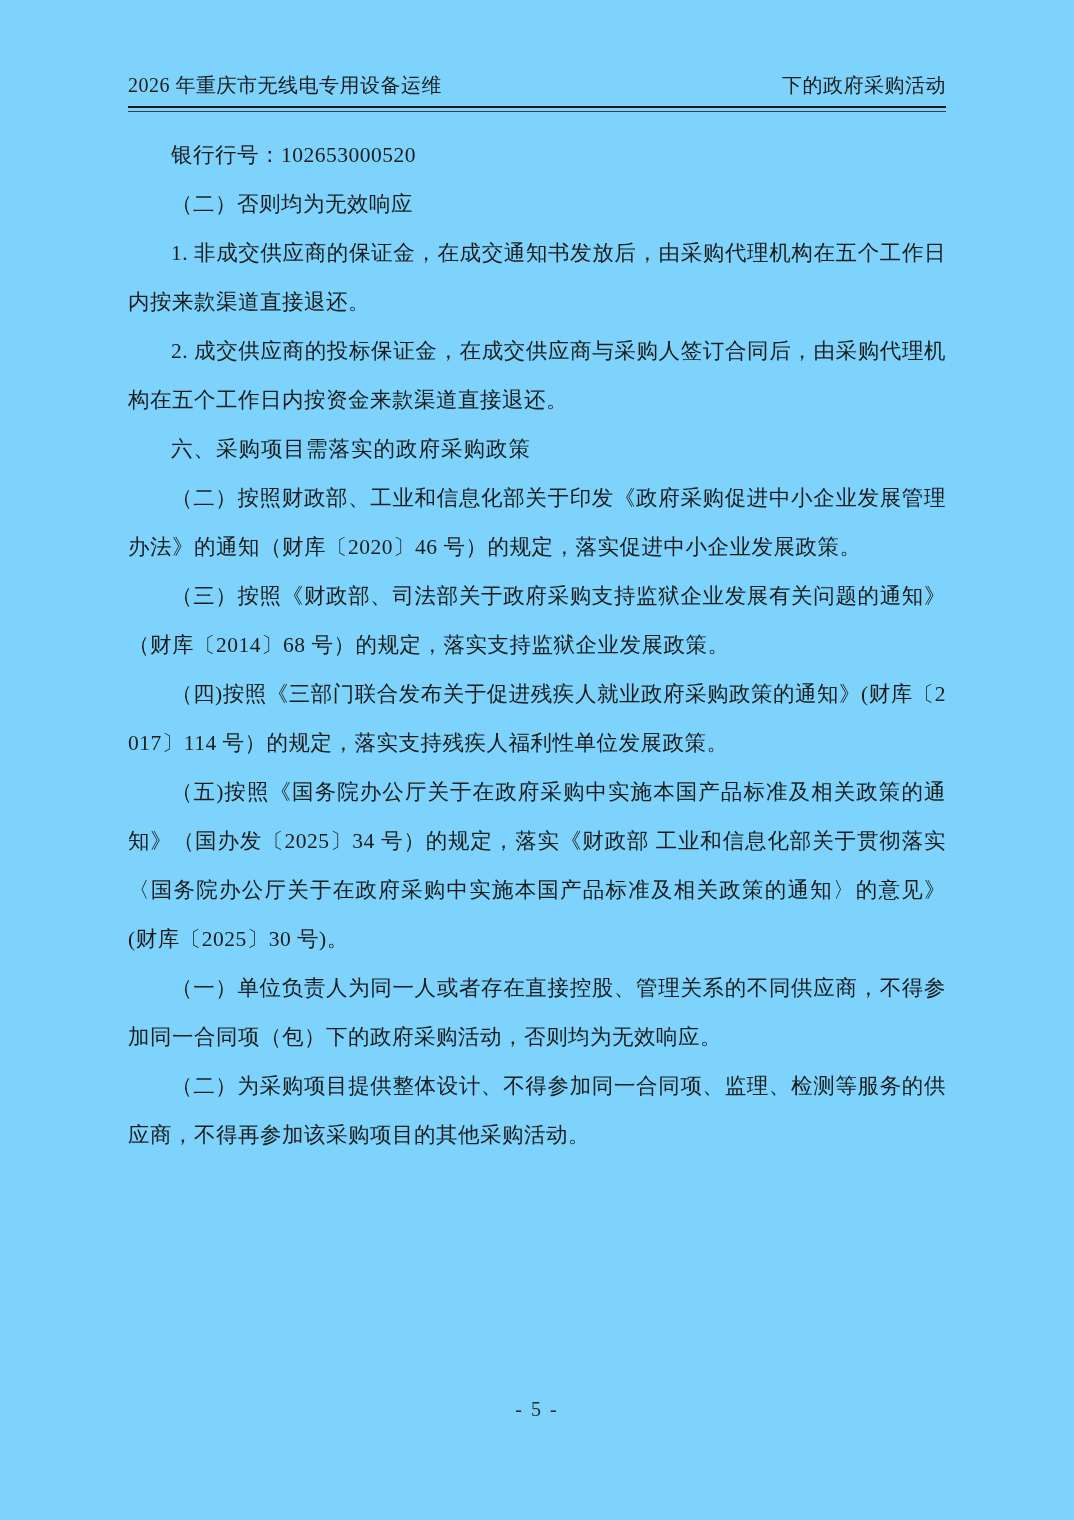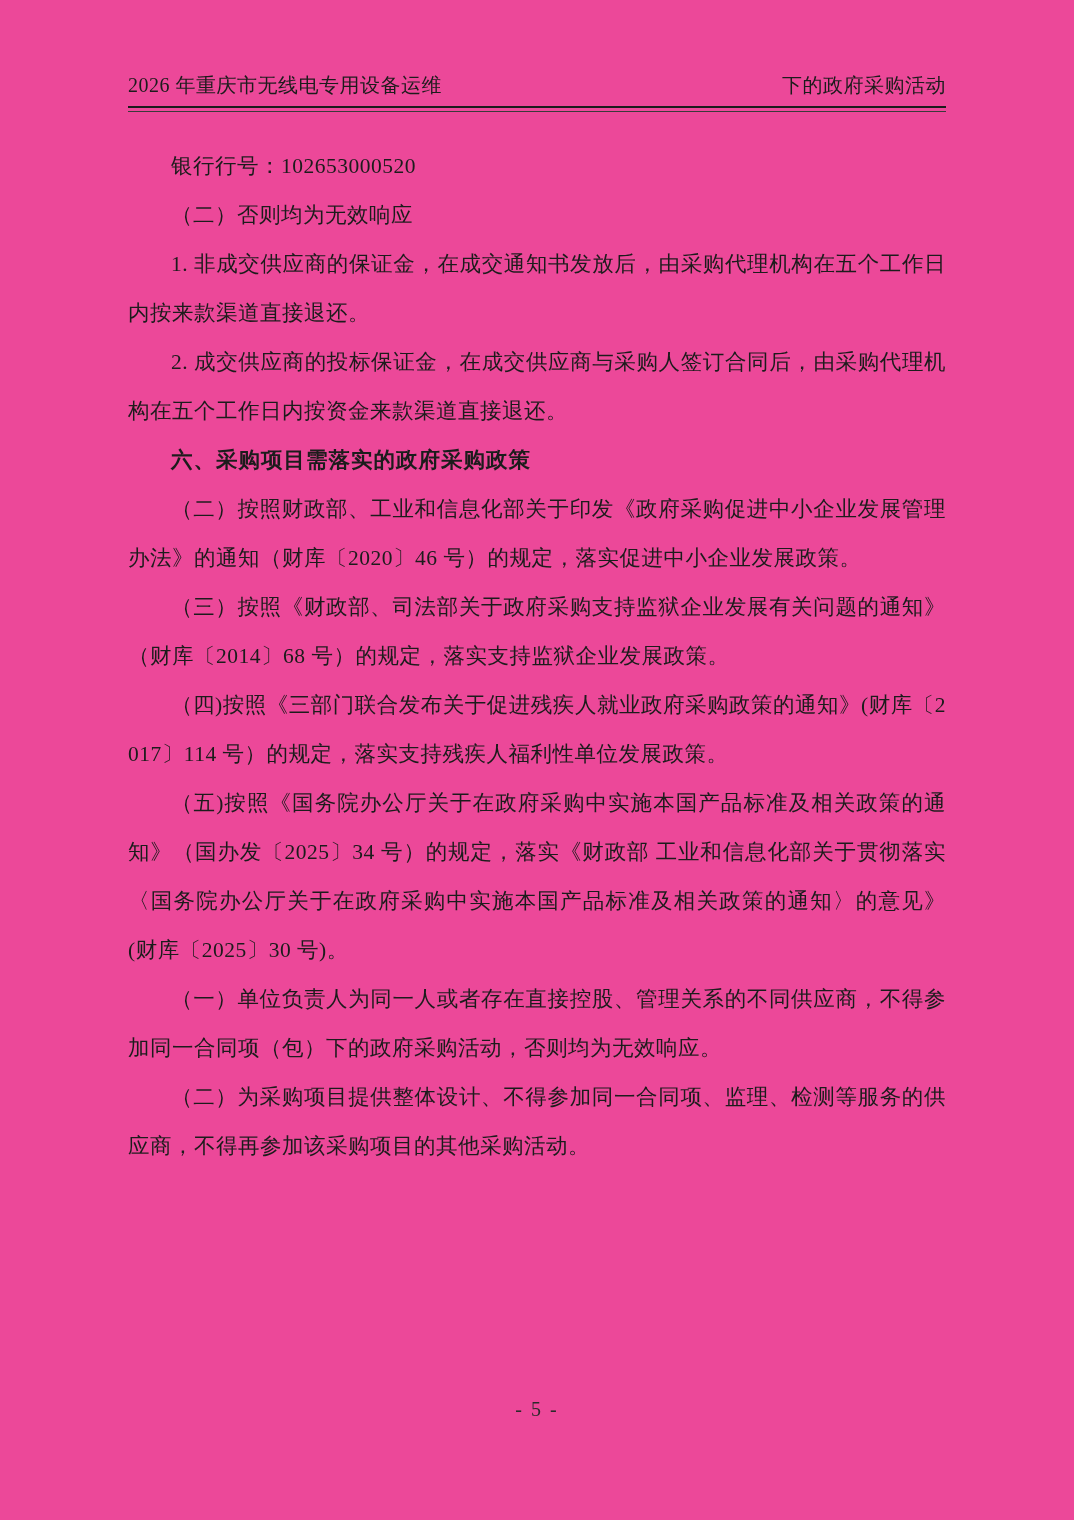--- a/index.html
+++ b/index.html
@@ -4,21 +4,21 @@
 <style>
   html, body {
     margin: 0;
     padding: 0;
     background: #ffffff;
   }
   .page {
     position: relative;
     width: 1074px;
     height: 1520px;
-    background: #ec4899;
+    background: #7dd3fc;
     color: #1c1c1c;
     font-family: "Liberation Serif", "DejaVu Serif", serif;
     overflow: hidden;
   }
   .page-header {
     position: absolute;
     left: 128px;
     width: 818px;
     top: 72px;
   }
@@ -39,33 +39,33 @@
     background: transparent;
   }
   .header-rule .rule-thin {
     height: 1px;
     background: #3a3a3a;
   }
   .doc-body {
     position: absolute;
     left: 128px;
     width: 818px;
-    top: 142px;
+    top: 131px;
     font-size: 21.5px;
     line-height: 49px;
     text-align: justify;
     letter-spacing: 0.5px;
   }
   .para {
     margin: 0;
     text-indent: 2em;
     word-break: break-all;
   }
   .para.heading {
-    font-weight: bold;
+    font-weight: normal;
     letter-spacing: 1px;
   }
   .page-footer {
     position: absolute;
     left: 0;
     width: 100%;
     top: 1398px;
     text-align: center;
     font-size: 20px;
     color: #2a2a2a;

